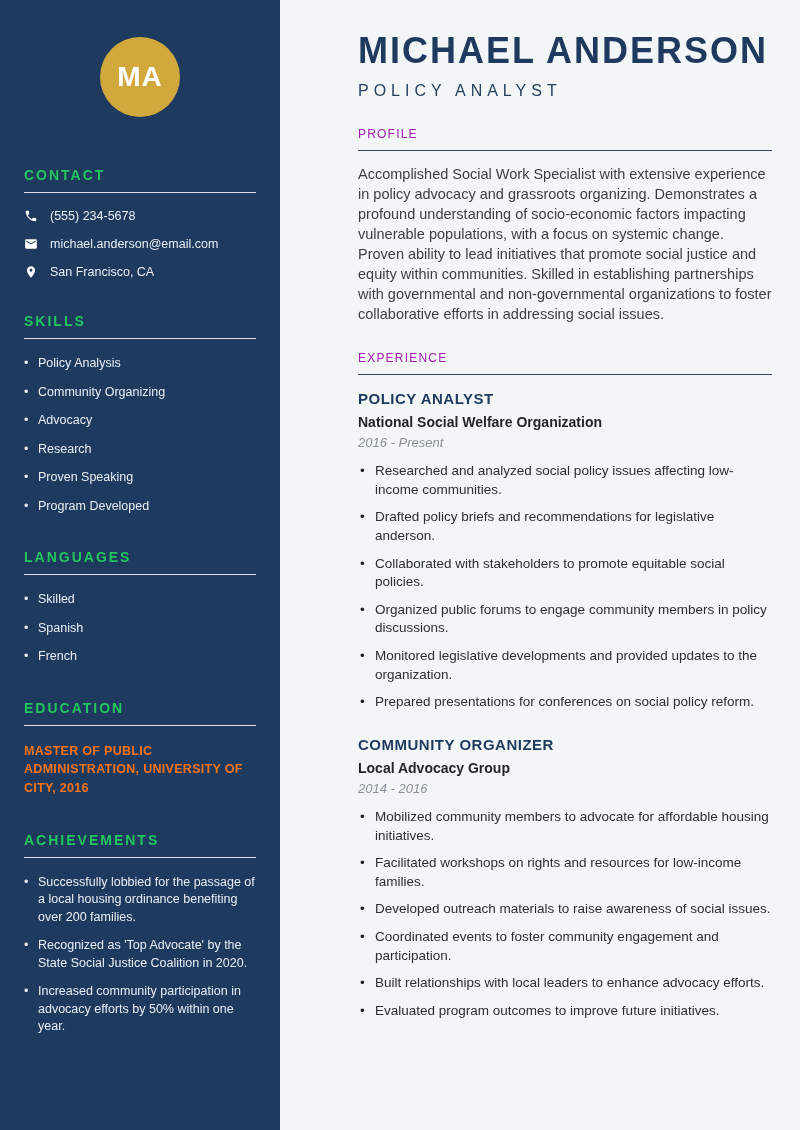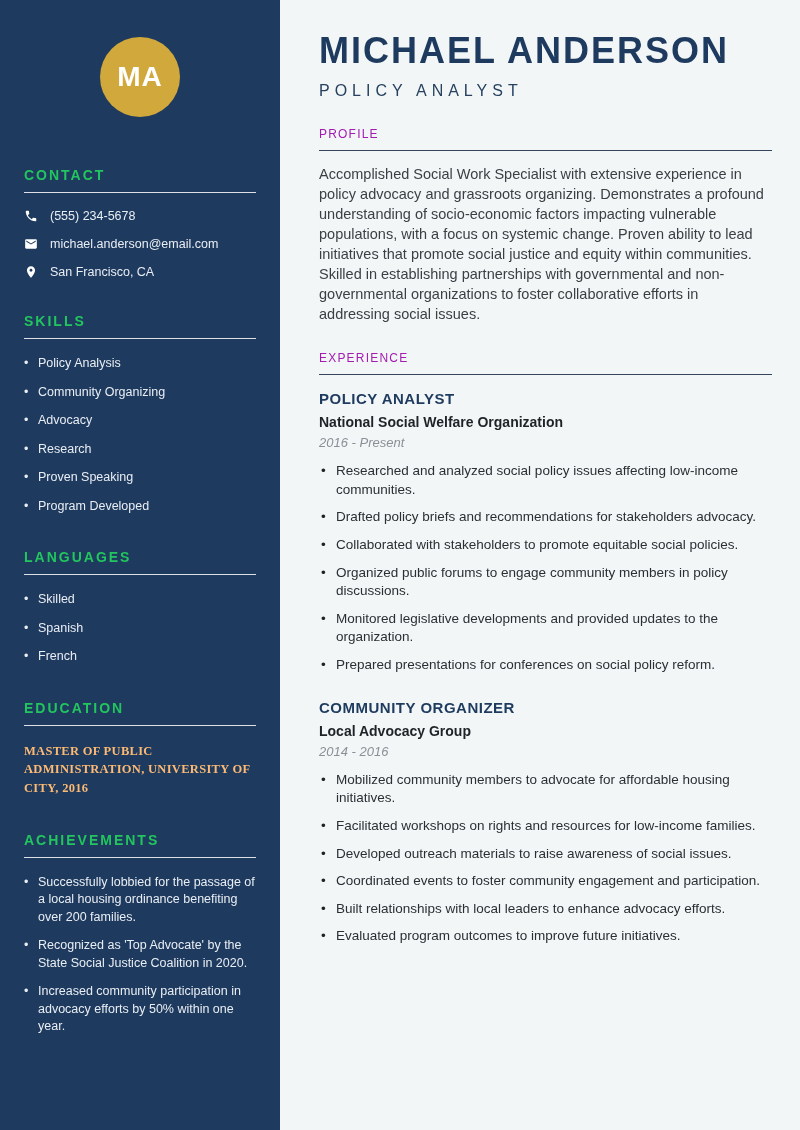--- a/index.html
+++ b/index.html
@@ -55,28 +55,29 @@
     position: relative;
     line-height: 1.4;
   }
   .side-list li::before {
     content: "•";
     position: absolute; left: 0; top: 0;
     color: #e9eef4;
   }
   .edu-text {
     font-size: 12.5px; font-weight: bold; letter-spacing: 0.3px;
-    line-height: 1.5; color: #fdba74; text-transform: uppercase; font-family: Liberation Serif, serif;
+    line-height: 1.5; color: #f97316; text-transform: uppercase;
   }
 
   
   .main {
     flex: 1;
     background: #f2f6f7;
     padding: 33px 28px 0 39px;
+    margin-left: 39px;
   }
   .name {
     color: #1e3a5e;
     font-size: 36px; font-weight: bold; letter-spacing: 2px;
     line-height: 1;
   }
   .job-subtitle {
     color: #27415f;
     font-size: 16px; letter-spacing: 5px; font-weight: 500;
     margin-top: 13px;
@@ -221,21 +222,21 @@
     <div class="main-heading">EXPERIENCE</div>
     <hr class="main-rule">
 
     <div class="job-block">
       <div class="job-title">POLICY ANALYST</div>
       <div class="job-company">National Social Welfare Organization</div>
       <div class="job-dates">2016 - Present</div>
       <ul class="job-bullets">
 
       <li>Researched and analyzed social policy issues affecting low-income communities.</li>
-          <li>Drafted policy briefs and recommendations for stakeholders advocacy.</li>
+          <li>Drafted policy briefs and recommendations for legislative anderson.</li>
           <li>Collaborated with stakeholders to promote equitable social policies.</li>
           <li>Organized public forums to engage community members in policy discussions.</li>
           <li>Monitored legislative developments and provided updates to the organization.</li>
           <li>Prepared presentations for conferences on social policy reform.</li>
         </ul>
     </div>
 
     <div class="job-block">
       <div class="job-title">COMMUNITY ORGANIZER</div>
       <div class="job-company">Local Advocacy Group</div>

